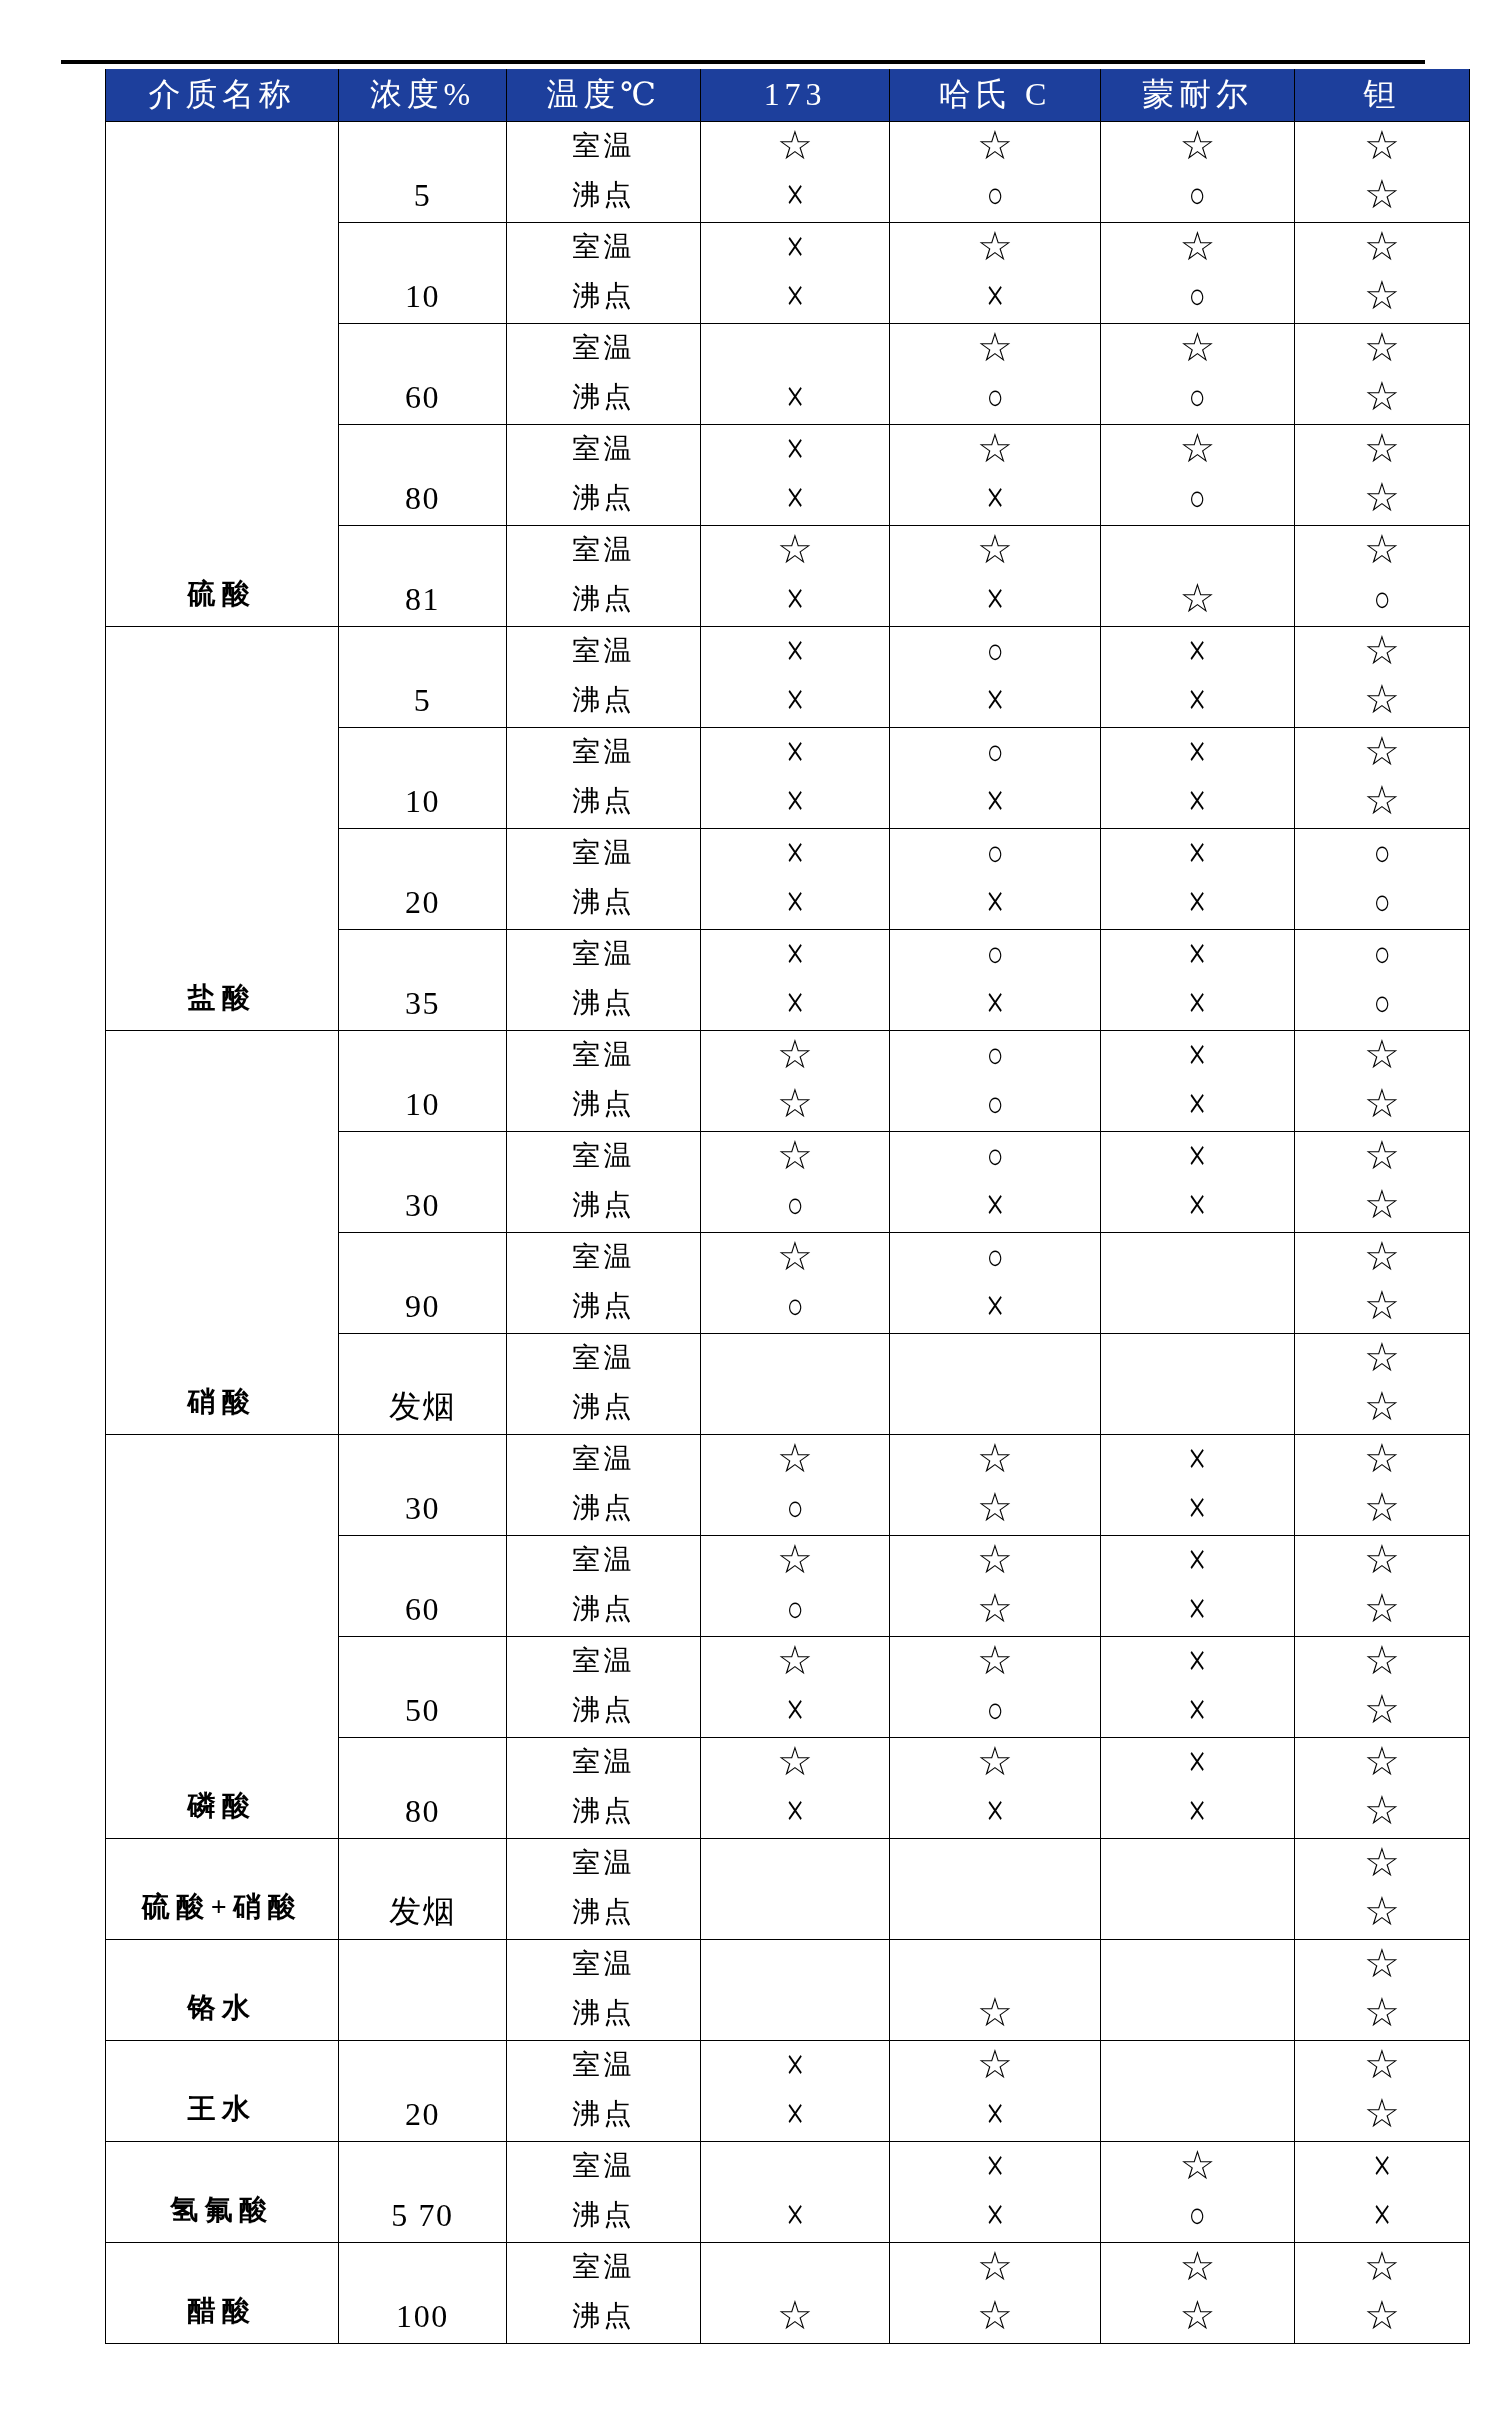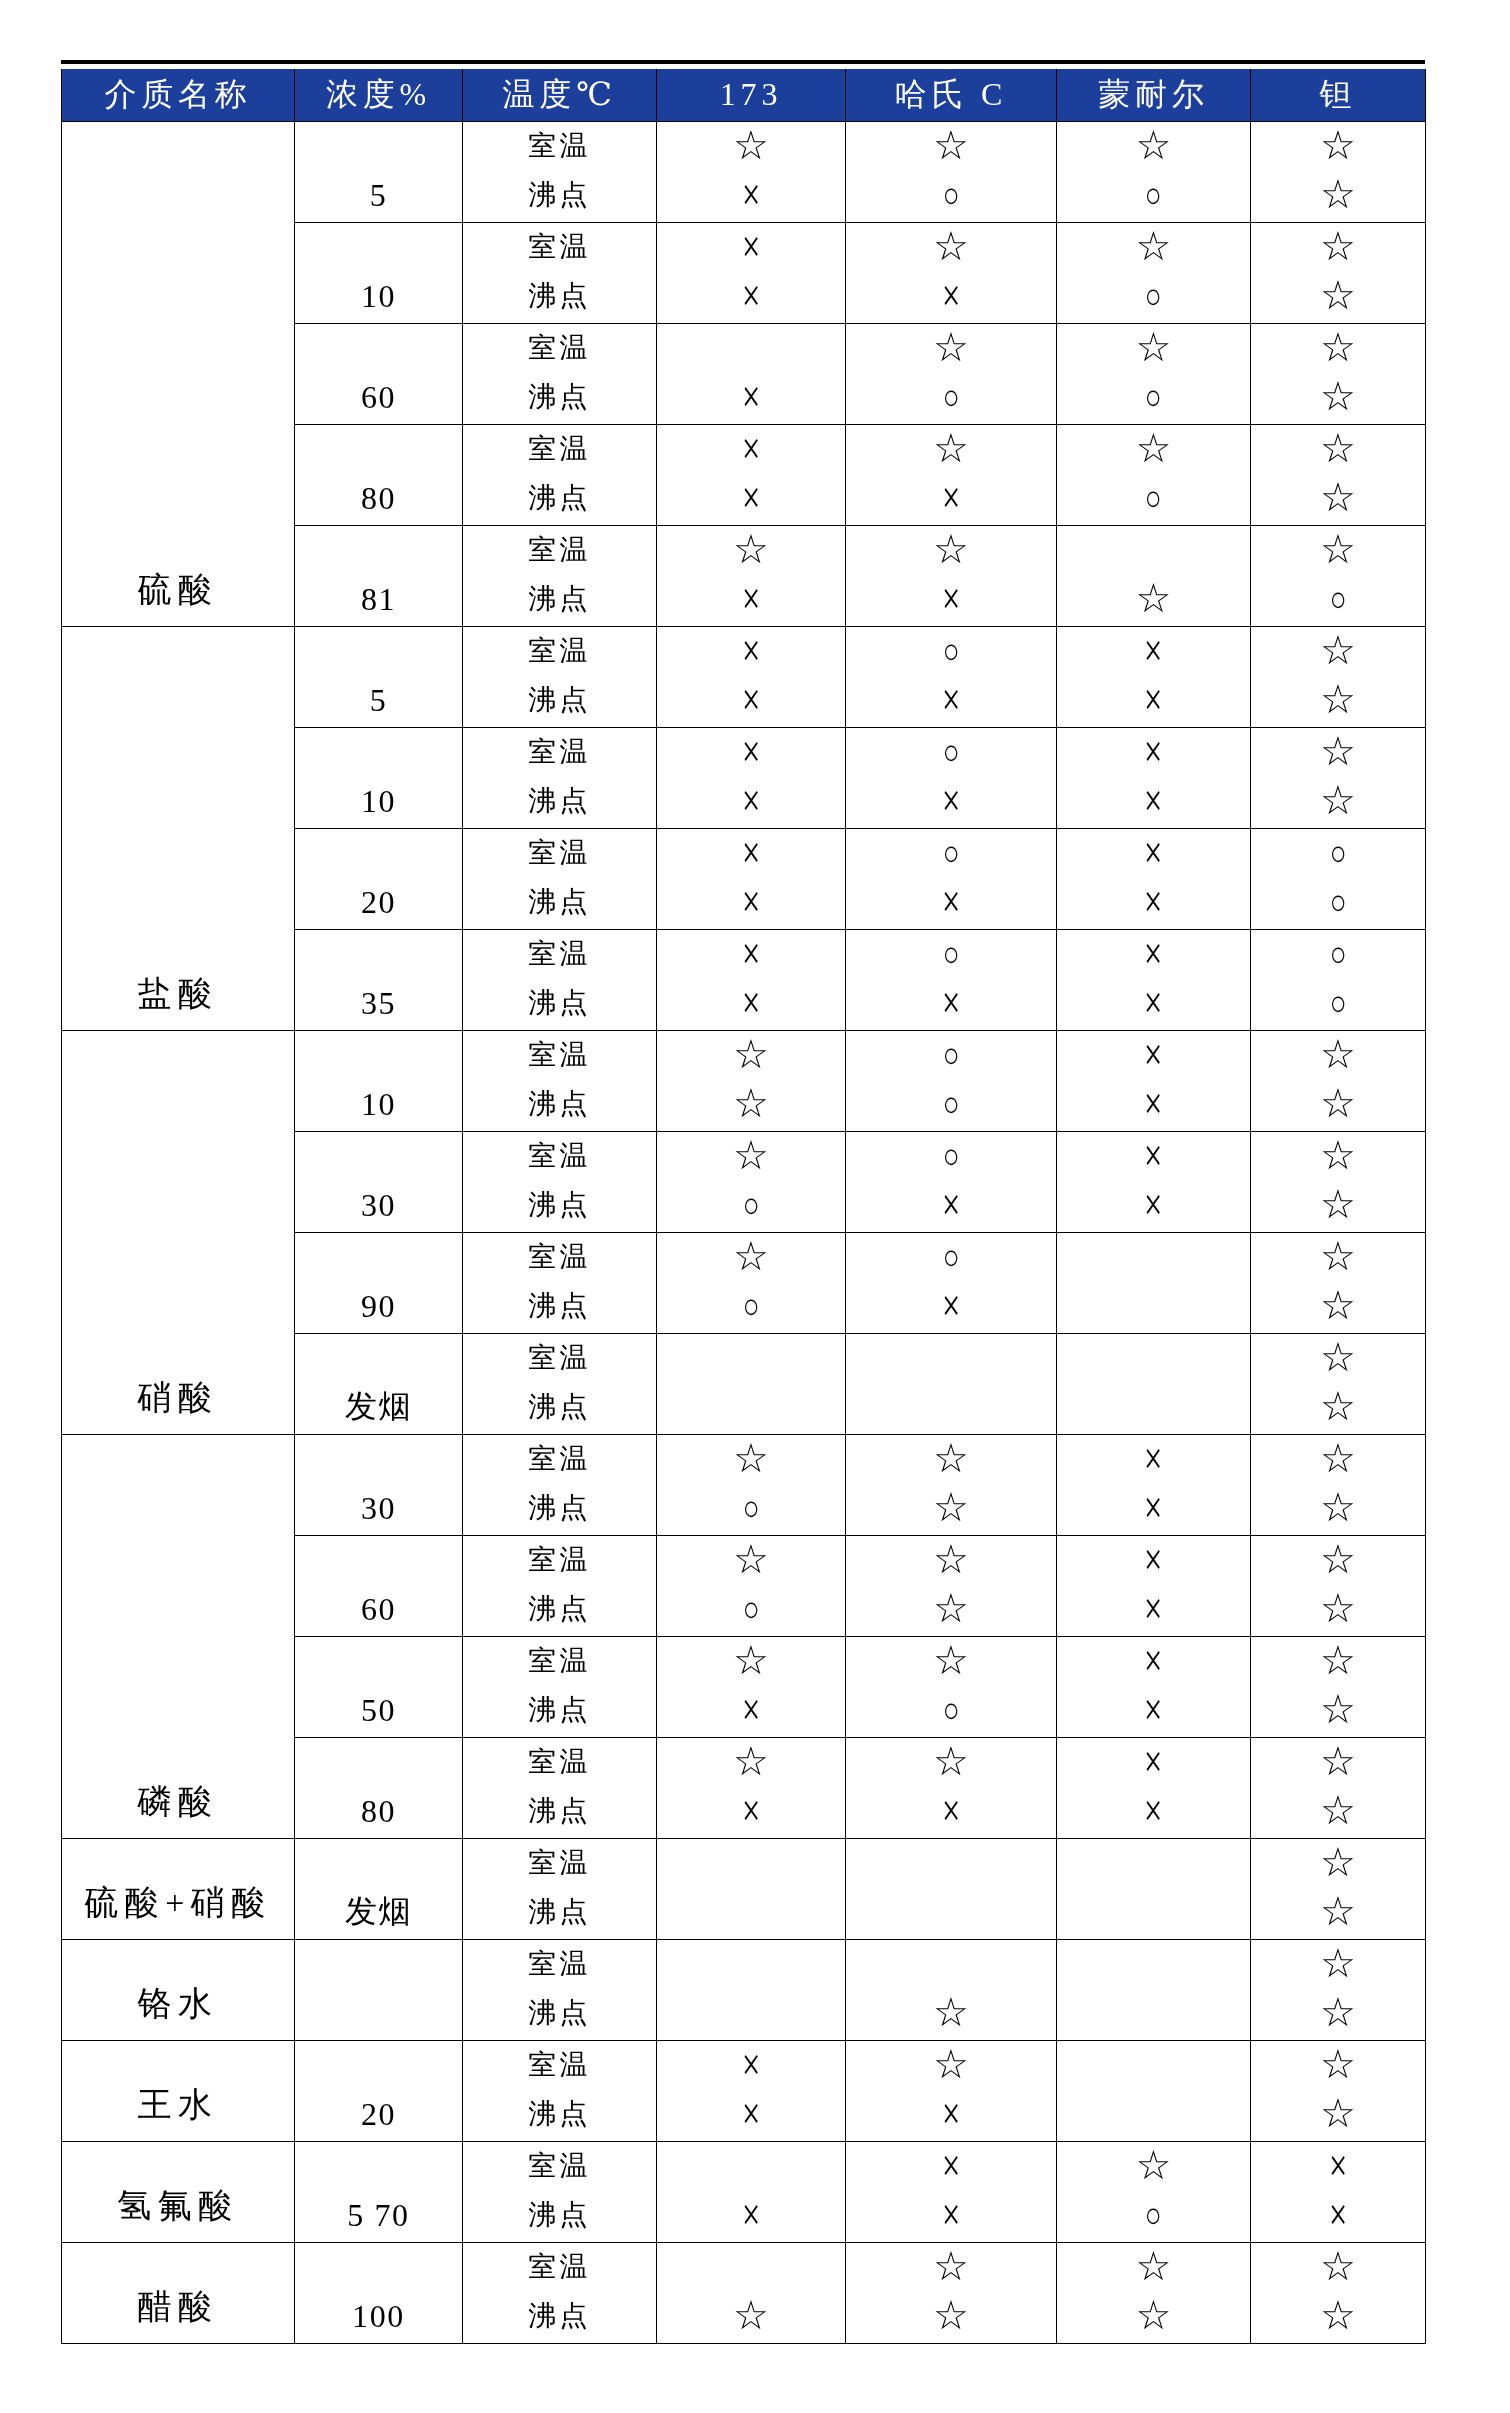--- a/index.html
+++ b/index.html
@@ -3,31 +3,31 @@
 <meta charset="utf-8">
 <style>
   html,body { margin:0; padding:0; background:#ffffff; }
   .page {
     position:relative; width:1511px; height:2413px; background:#ffffff;
     font-family:"Liberation Serif","DejaVu Serif",serif; color:#000;
     overflow:hidden;
   }
   .table-wrap { position:absolute; left:61px; top:60px; width:1364px; }
   .top-rule { height:4px; background:#000; margin-bottom:4.8px; }
-  table.media-table { border-collapse:collapse; width:1364px; table-layout:fixed; }
+  table.media-table { border-collapse:collapse; width:1364px; table-layout:fixed;margin-left:44px; }
   th.hdr {
     background:var(--hdr-bg,#1d3f9c); color:#fff; font-weight:normal;
     font-size:32px; letter-spacing:4.8px; height:52px; text-align:center;
     border-left:1.6px solid #000; border-right:1.6px solid #000; border-bottom:1.6px solid #000;
     border-top:none; padding:0;
   }
   td { border:1.6px solid #000; padding:0; vertical-align:top; }
   td.media-cell {
-    vertical-align:bottom; text-align:center; font-size:34px;
-    letter-spacing:6.5px; padding-bottom:13px;
+    vertical-align:bottom; text-align:center; font-size:28px;
+    letter-spacing:6.5px; padding-bottom:13px;font-weight:bold;
   }
   .cell-lines { display:flex; flex-direction:column; height:98px; }
   .line { flex:1; display:flex; align-items:center; justify-content:center; }
   .temp-label { font-size:28px; letter-spacing:3.2px; }
   .conc-label { font-size:32px; letter-spacing:1.6px; }
   .sym { line-height:1; }
   .sym-star { font-size:40px; }
   .sym-circle { font-size:34px; display:inline-block; transform:scale(0.82,1.05); }
   .sym-cross { font-size:36px; display:inline-block; transform:scale(0.9,1.28); }
 </style>

